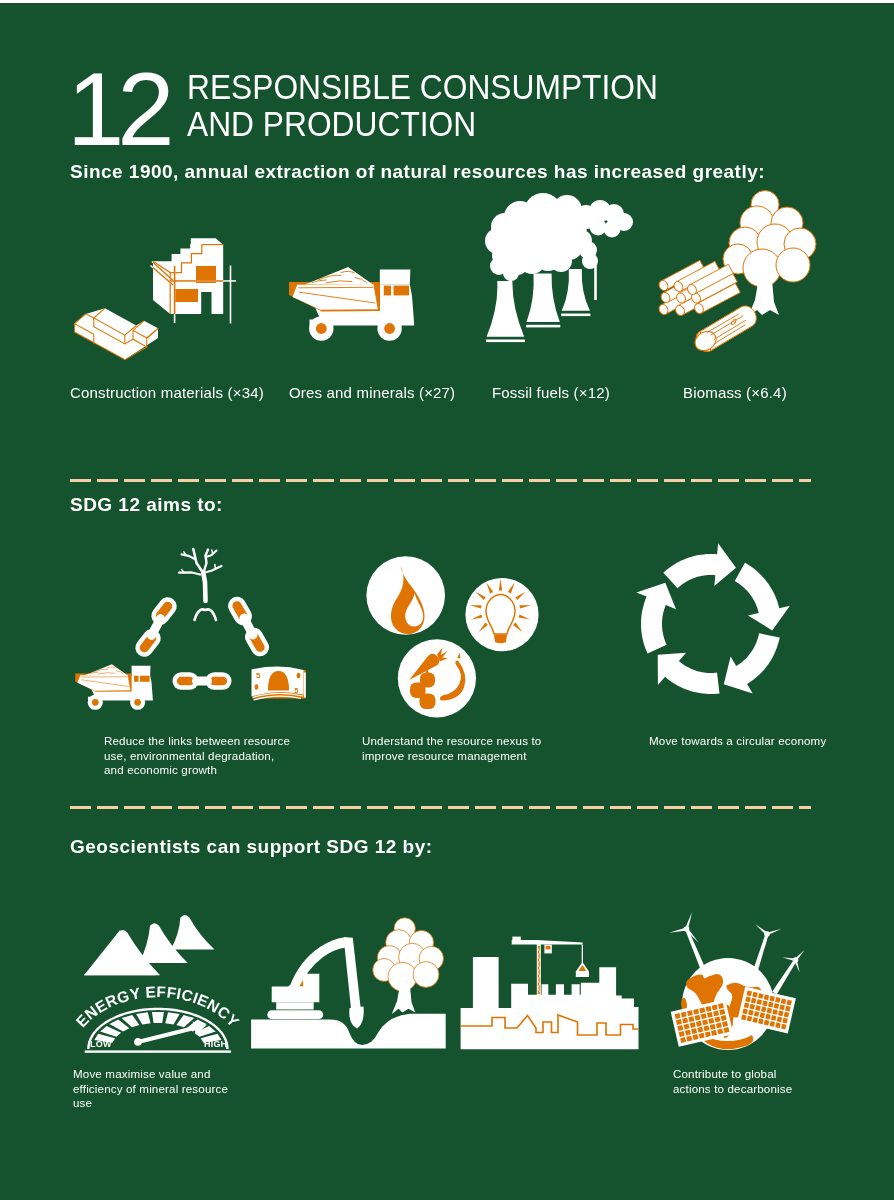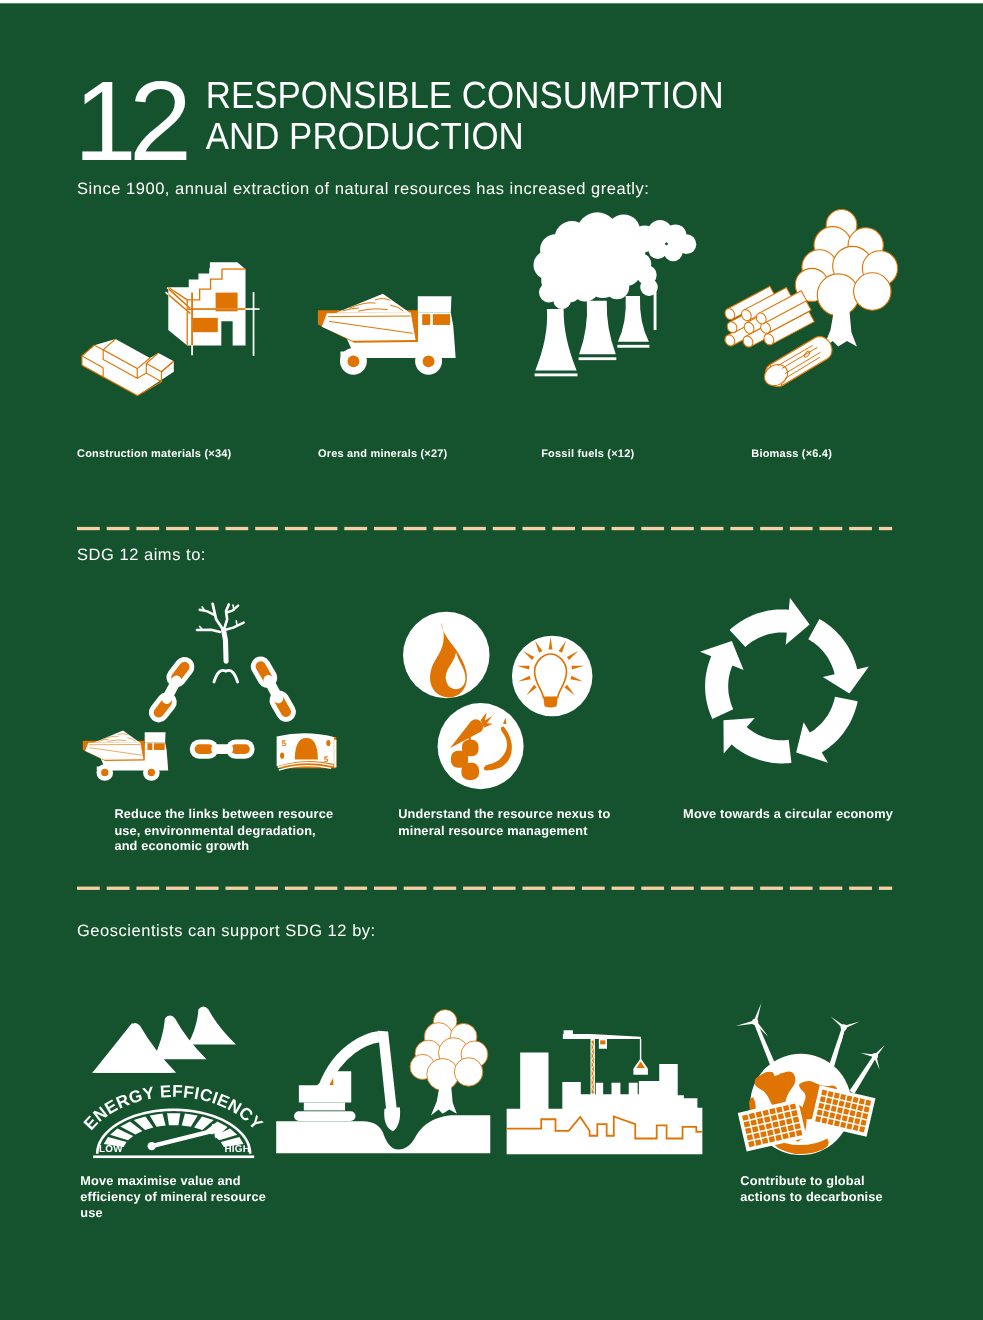--- a/index.html
+++ b/index.html
@@ -18,32 +18,31 @@
     position:absolute;left:67px;top:55px;
     font-size:103px;line-height:103px;letter-spacing:-7px;font-weight:400;
   }
   #headline{
     position:absolute;left:187px;top:66px;
     font-size:34.5px;line-height:37.4px;font-weight:400;
     transform:scaleX(0.92);transform-origin:left top;white-space:nowrap;
   }
   .lead{
     position:absolute;left:70px;
-    font-size:15px;line-height:21px;font-weight:400;letter-spacing:0.48px;
+    font-size:19px;line-height:21px;font-weight:700;letter-spacing:0.48px;
     white-space:nowrap;
   }
   .cap{
     position:absolute;
-    font-size:10px;line-height:17px;font-weight:700;letter-spacing:0.18px;
+    font-size:15px;line-height:17px;font-weight:400;letter-spacing:0.18px;
     white-space:nowrap;
-    margin-top:20px;
   }
   .capw{
     position:absolute;
-    font-size:11.6px;line-height:14.55px;font-weight:700;letter-spacing:0.15px;
+    font-size:11.6px;line-height:14.55px;font-weight:400;letter-spacing:0.15px;
   }
   .divider{
     position:absolute;left:70px;height:3px;
     background-image:linear-gradient(to right,#f7cfa5 0 21px,transparent 21px 27px);
     background-size:27px 3px;background-repeat:repeat-x;
   }
   svg{display:block;overflow:visible}
 </style>
 </head>
 <body>
@@ -64,23 +63,23 @@
   <div class="divider" style="top:476px;width:741px"></div>
 
   <div class="lead" style="top:491px">SDG 12 aims to:</div>
   <div class="capw" style="left:104px;top:731px;width:215px">
     <div>Reduce the links between resource</div>
     <div>use, environmental degradation,</div>
     <div>and economic growth</div>
   </div>
   <div class="capw" style="left:362px;top:731px;width:220px">
     <div>Understand the resource nexus to</div>
-    <div>mineral resource management</div>
+    <div>improve resource management</div>
   </div>
-  <div class="capw" style="left:621px;top:731px;width:220px">
+  <div class="capw" style="left:649px;top:731px;width:220px">
     <div>Move towards a circular economy</div>
   </div>
 
   <div class="divider" style="top:803px;width:741px"></div>
 
   <div class="lead" style="top:833px">Geoscientists can support SDG 12 by:</div>
   <div class="capw" style="left:73px;top:1064px;width:180px">
     <div>Move maximise value and</div>
     <div>efficiency of mineral resource</div>
     <div>use</div>

